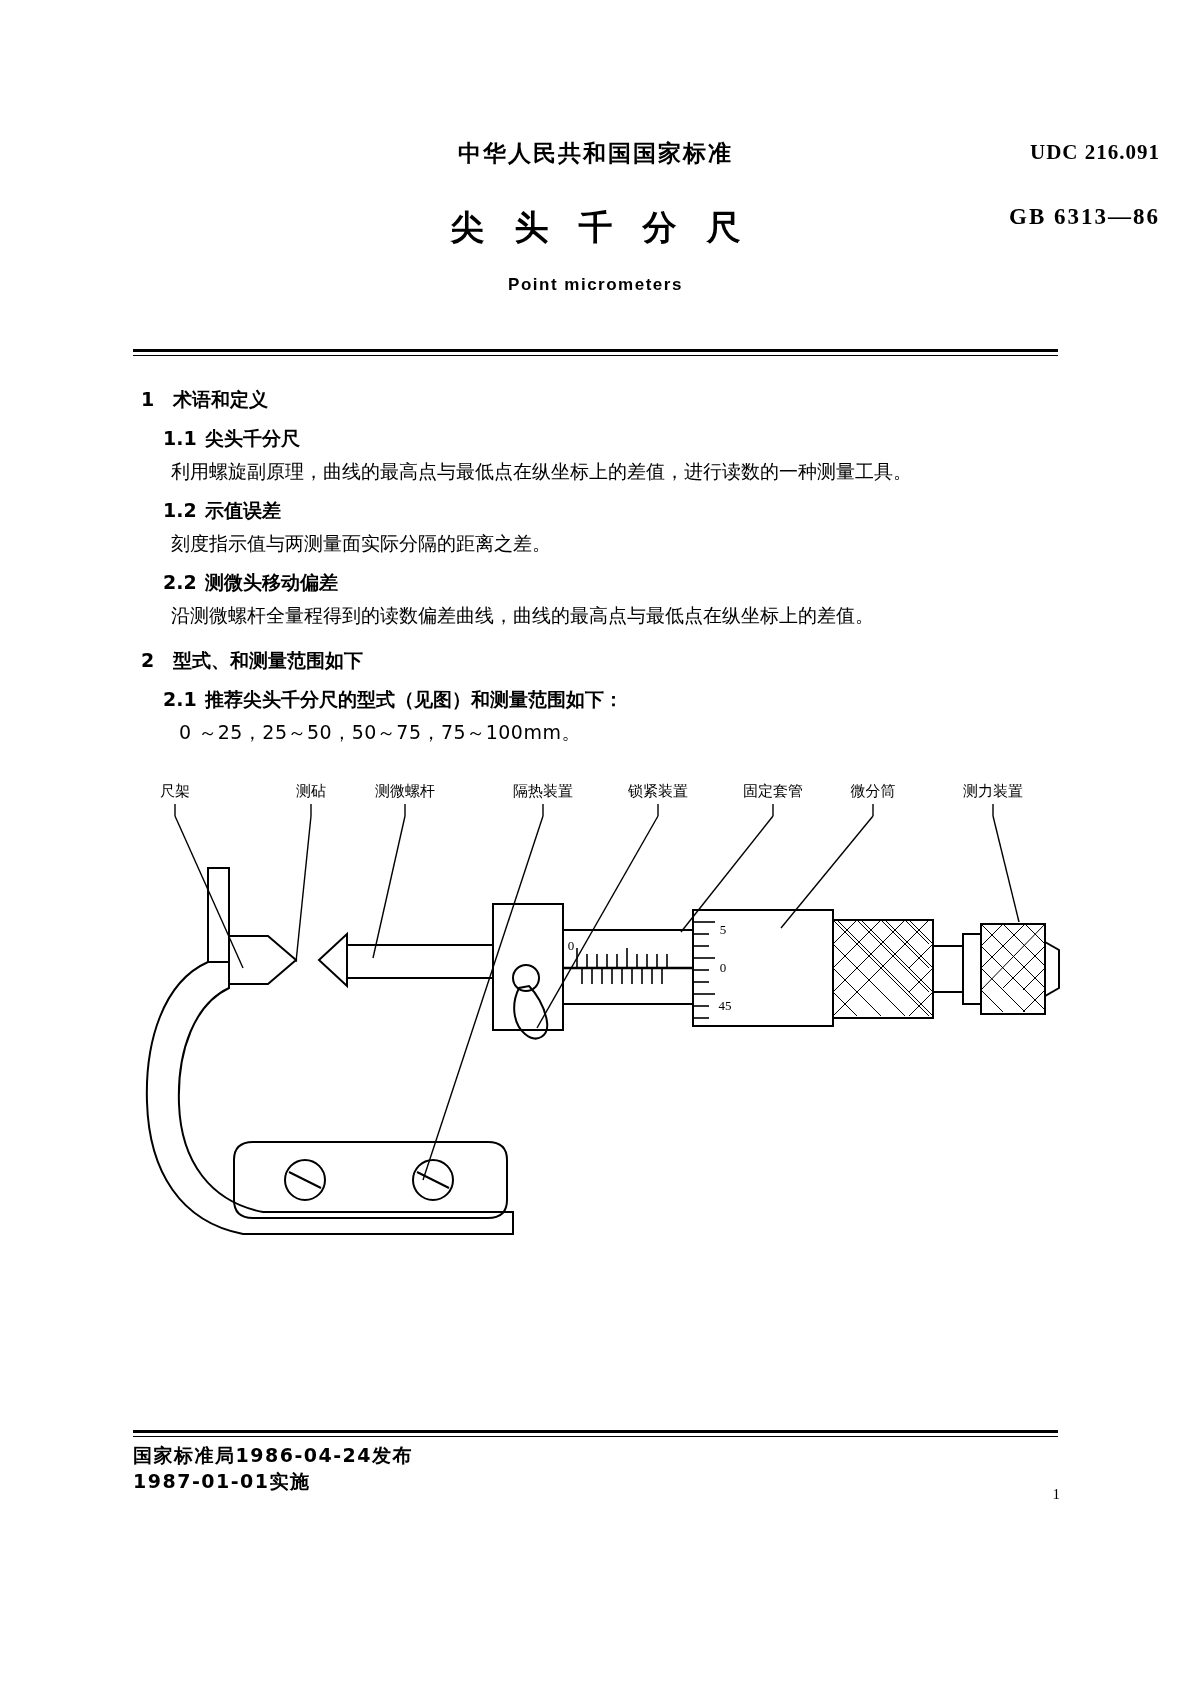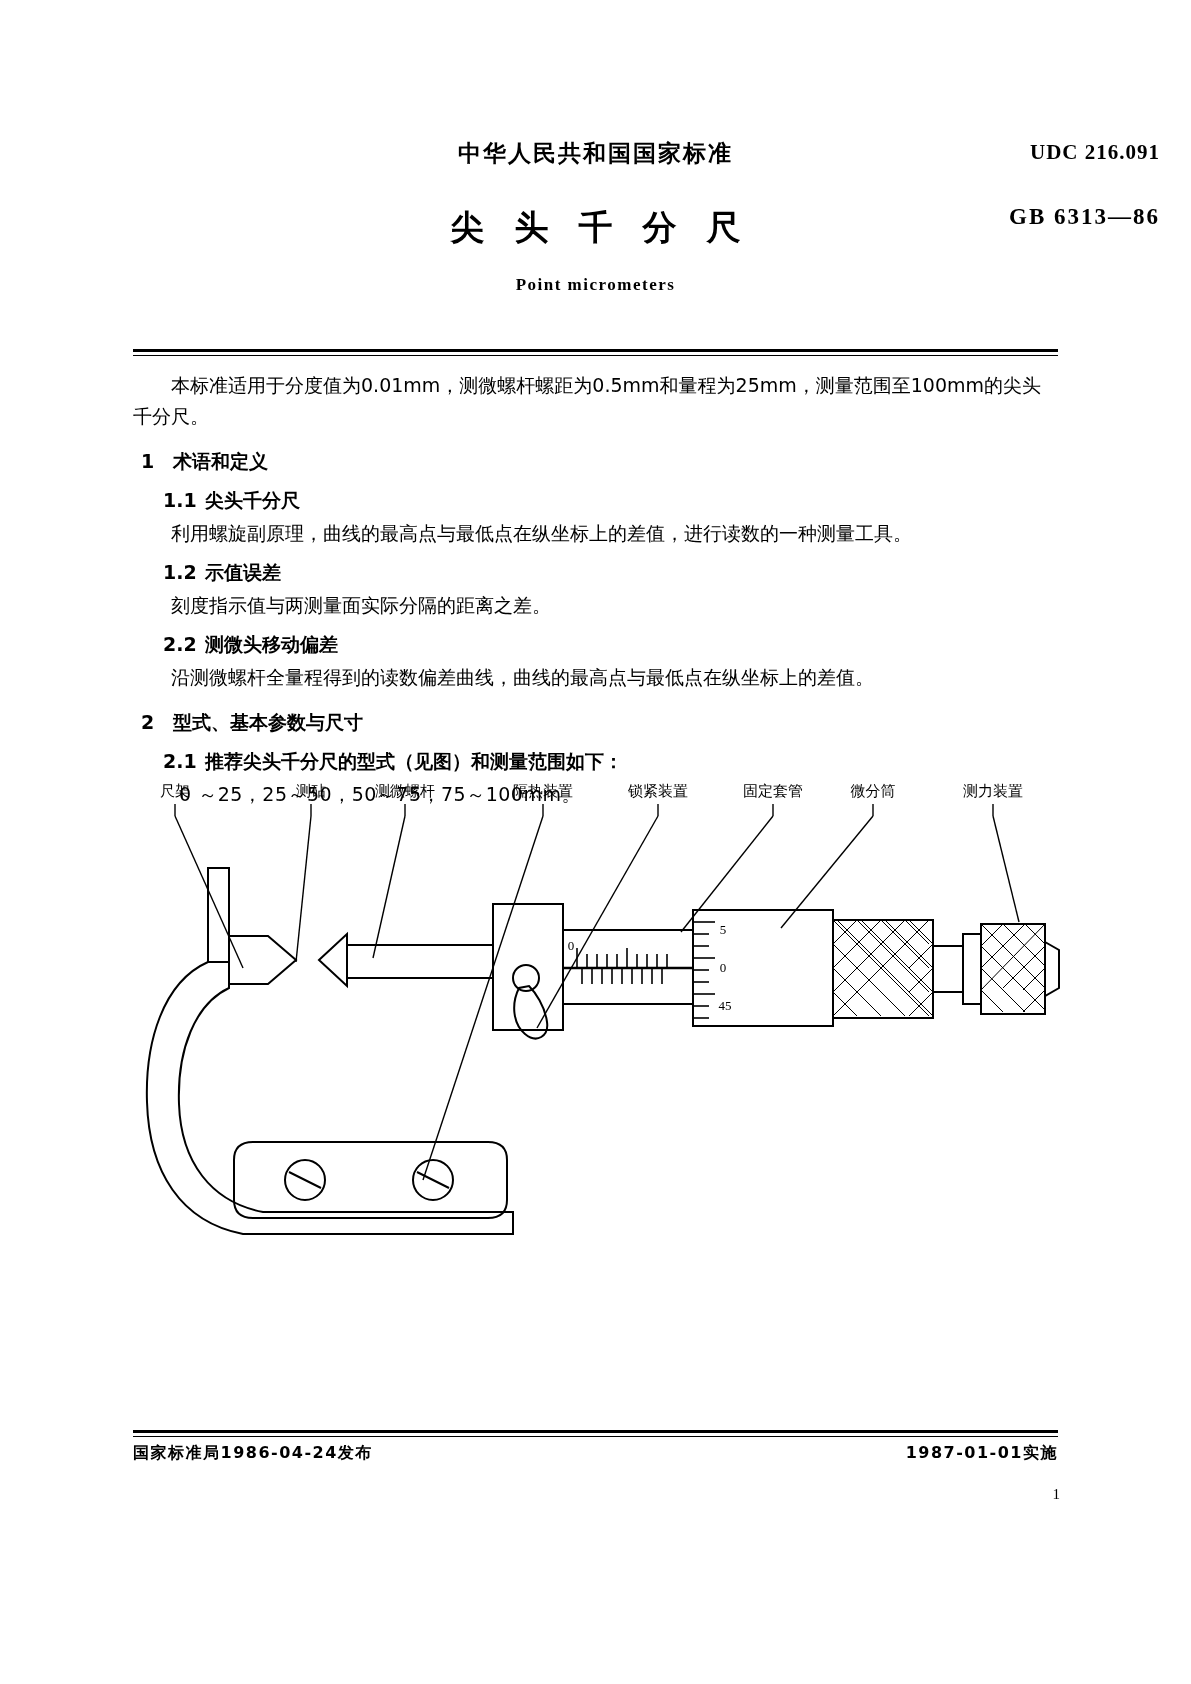--- a/index.html
+++ b/index.html
@@ -36,21 +36,21 @@
   }
   .hdr-gb{
     position:absolute;left:0;top:204px;width:1160px;
     text-align:right;
     font-family:"Liberation Serif","DejaVu Serif",serif;
     font-weight:bold;font-size:23px;letter-spacing:2px;
   }
   .hdr-en{
     position:absolute;left:0;top:275px;width:1191px;
     text-align:center;
-    font-family:Liberation Serif, serif;
+    font-family:Liberation Sans, sans-serif;
     font-weight:bold;font-size:17px;letter-spacing:1.5px;
   }
 
   
   .rule-top{
     position:absolute;left:133px;top:349px;width:925px;
     border-top:3px solid #000;border-bottom:1px solid #000;height:3px;
   }
   .rule-bottom{
     position:absolute;left:133px;top:1430px;width:925px;
@@ -82,22 +82,22 @@
   .cal{
     font-family:"DejaVu Sans","Liberation Sans",sans-serif;
     font-size:15px;fill:#000;
   }
   .dim{font-family:"Liberation Serif","DejaVu Serif",serif;font-size:13px;fill:#000;}
 
   
   .footer{
     position:absolute;left:133px;top:1443px;width:925px;
     font-family:"DejaVu Sans","Liberation Sans",sans-serif;
-    font-weight:bold;font-size:16px;
-    display:flex;justify-content:space-between;align-items:baseline;
+    font-weight:bold;font-size:19px;
+    display:flex;justify-content:space-between;align-items:baseline;flex-direction:column;
   }
   .pageno{
     position:absolute;left:0;top:1486px;width:1060px;text-align:right;
     font-family:"Liberation Serif","DejaVu Serif",serif;font-size:15px;
   }
   .mono-sp{letter-spacing:1.5px;}
 </style>
 </head>
 <body>
 
@@ -108,21 +108,20 @@
 
   <div class="hdr-title">尖头千分尺</div>
   <div class="hdr-gb">GB 6313—86</div>
 
   <div class="hdr-en">Point micrometers</div>
 
   <div class="rule-top"></div>
 
   <div class="body">
 
-    <p class="para">本标准适用于分度值为0.01mm，测微螺杆螺距为0.5mm和量程为25mm，测量范围至100mm的尖头千分尺。</p>
 
     <div class="h1">
       <span class="num">1</span><span>术语和定义</span>
     </div>
 
     <div class="h2">
       <span class="num">1.1</span><span>尖头千分尺</span>
     </div>
     <p class="sub">利用螺旋副原理，曲线的最高点与最低点在纵坐标上的差值，进行读数的一种测量工具。</p>
 
@@ -130,21 +129,21 @@
       <span class="num">1.2</span><span>示值误差</span>
     </div>
     <p class="sub">刻度指示值与两测量面实际分隔的距离之差。</p>
 
     <div class="h2">
       <span class="num">2.2</span><span>测微头移动偏差</span>
     </div>
     <p class="sub">沿测微螺杆全量程得到的读数偏差曲线，曲线的最高点与最低点在纵坐标上的差值。</p>
 
     <div class="h1">
-      <span class="num">2</span><span>型式、基本参数与尺寸</span>
+      <span class="num">2</span><span>型式、和测量范围如下</span>
     </div>
 
     <div class="h2">
       <span class="num">2.1</span><span>推荐尖头千分尺的型式（见图）和测量范围如下：</span>
     </div>
     <p class="rangeline">0 ～25，25～50，50～75，75～100mm。</p>
   </div>
 
   <div class="figure">
     <svg width="930" height="510" viewBox="0 0 930 510" xmlns="http://www.w3.org/2000/svg">

